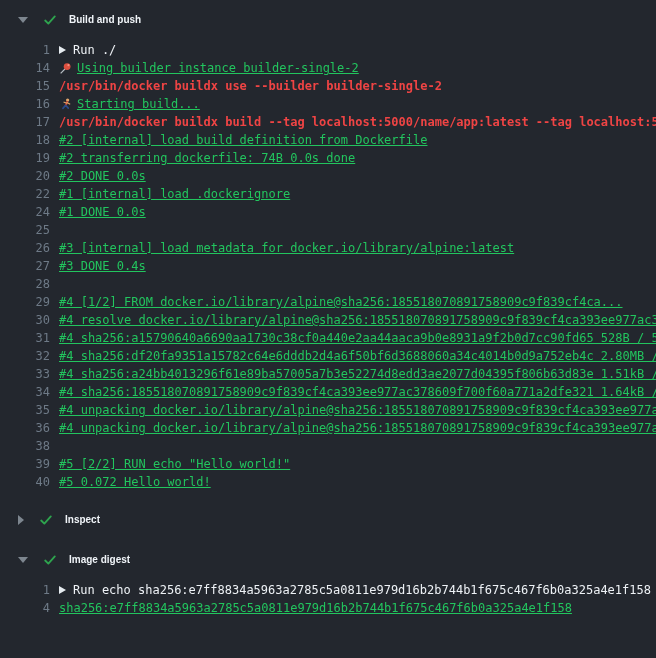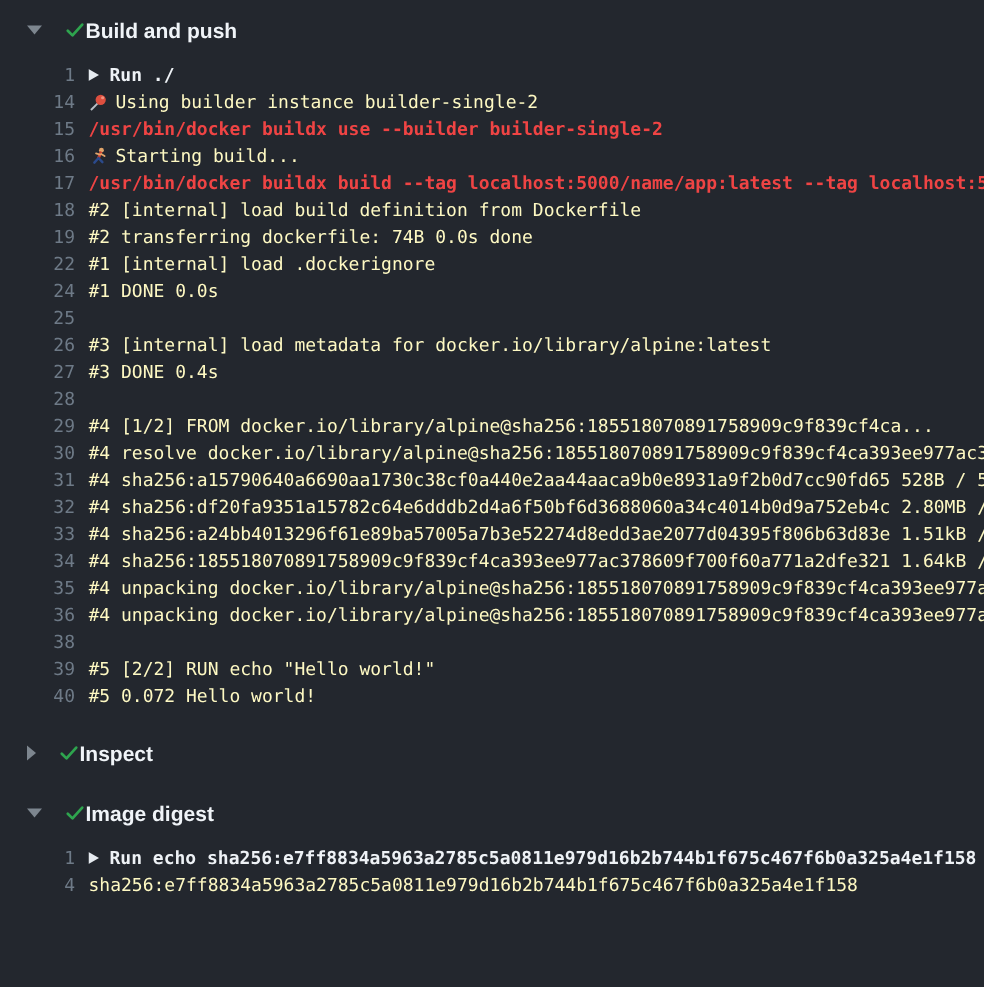--- a/index.html
+++ b/index.html
@@ -38,23 +38,24 @@
     border-bottom: 5px solid transparent;
     border-left: 6px solid #7d868f;
   }
   .check-wrap {
     margin-left: 15px;
     flex: none;
     display: inline-flex;
     align-items: center;
   }
   .sec-title {
+    margin-left: 12px;
     color: #f0f4f8;
     font-family: "Liberation Sans", "DejaVu Sans", sans-serif;
-    font-size: 14px;
+    font-size: 10px;
     font-weight: 700;
     line-height: 18px;
     white-space: nowrap;
   }
   .lines {
     padding: 6px 0 9px 0;
   }
   .row {
     display: flex;
     height: 18px;
@@ -72,23 +73,23 @@
   .content {
     margin-left: 9px;
     display: flex;
     align-items: center;
     overflow: hidden;
     white-space: pre;
     flex: 1 1 auto;
     min-width: 0;
   }
   .content .txt { white-space: pre; }
-  .content.default { color: #fef9c3; }
+  .content.default { color: #22c55e; text-decoration: underline; }
   .content.command { color: #ef4444; font-weight: bold; }
-  .content.run     { color: #eef2f6; font-weight: bold; }
+  .content.run     { color: #eef2f6; font-weight: normal; }
   .play {
     width: 0; height: 0;
     border-top: 4.5px solid transparent;
     border-bottom: 4.5px solid transparent;
     border-left: 7px solid #e6ebf0;
     margin-right: 7px;
     flex: none;
   }
   .inline-ico {
     display: inline-flex;
@@ -122,20 +123,21 @@
         <div class="row"><span class="num">15</span><div class="content command"><span class="txt">/usr/bin/docker buildx use --builder builder-single-2</span></div></div>
         <div class="row"><span class="num">16</span><div class="content default"><span class="inline-ico"><svg width="13" height="13" viewBox="0 0 16 16">
                 <circle cx="10.6" cy="2.6" r="2" fill="#e0a46a"></circle>
                 <path d="M10 4.8 L8.2 9" stroke="#cf3f2e" stroke-width="2.4" stroke-linecap="round"></path>
                 <path d="M10.4 5.8 L13.2 7.4 M9.4 6.2 L6.2 5.2" stroke="#e0a46a" stroke-width="1.5" stroke-linecap="round"></path>
                 <path d="M8.2 9 L11.4 12.4 M8.2 9 L4.8 12.8" stroke="#2b4a8b" stroke-width="2" stroke-linecap="round"></path>
               </svg></span><span class="txt">Starting build...</span></div></div>
         <div class="row"><span class="num">17</span><div class="content command"><span class="txt">/usr/bin/docker buildx build --tag localhost:5000/name/app:latest --tag localhost:500</span></div></div>
         <div class="row"><span class="num">18</span><div class="content default"><span class="txt">#2 [internal] load build definition from Dockerfile</span></div></div>
         <div class="row"><span class="num">19</span><div class="content default"><span class="txt">#2 transferring dockerfile: 74B 0.0s done</span></div></div>
+        <div class="row"><span class="num">20</span><div class="content default"><span class="txt">#2 DONE 0.0s</span></div></div>
         <div class="row"><span class="num">22</span><div class="content default"><span class="txt">#1 [internal] load .dockerignore</span></div></div>
         <div class="row"><span class="num">24</span><div class="content default"><span class="txt">#1 DONE 0.0s</span></div></div>
         <div class="row"><span class="num">25</span><div class="content default"><span class="txt"></span></div></div>
         <div class="row"><span class="num">26</span><div class="content default"><span class="txt">#3 [internal] load metadata for docker.io/library/alpine:latest</span></div></div>
         <div class="row"><span class="num">27</span><div class="content default"><span class="txt">#3 DONE 0.4s</span></div></div>
         <div class="row"><span class="num">28</span><div class="content default"><span class="txt"></span></div></div>
         <div class="row"><span class="num">29</span><div class="content default"><span class="txt">#4 [1/2] FROM docker.io/library/alpine@sha256:185518070891758909c9f839cf4ca...</span></div></div>
         <div class="row"><span class="num">30</span><div class="content default"><span class="txt">#4 resolve docker.io/library/alpine@sha256:185518070891758909c9f839cf4ca393ee977ac37</span></div></div>
         <div class="row"><span class="num">31</span><div class="content default"><span class="txt">#4 sha256:a15790640a6690aa1730c38cf0a440e2aa44aaca9b0e8931a9f2b0d7cc90fd65 528B / 52</span></div></div>
         <div class="row"><span class="num">32</span><div class="content default"><span class="txt">#4 sha256:df20fa9351a15782c64e6dddb2d4a6f50bf6d3688060a34c4014b0d9a752eb4c 2.80MB / </span></div></div>

